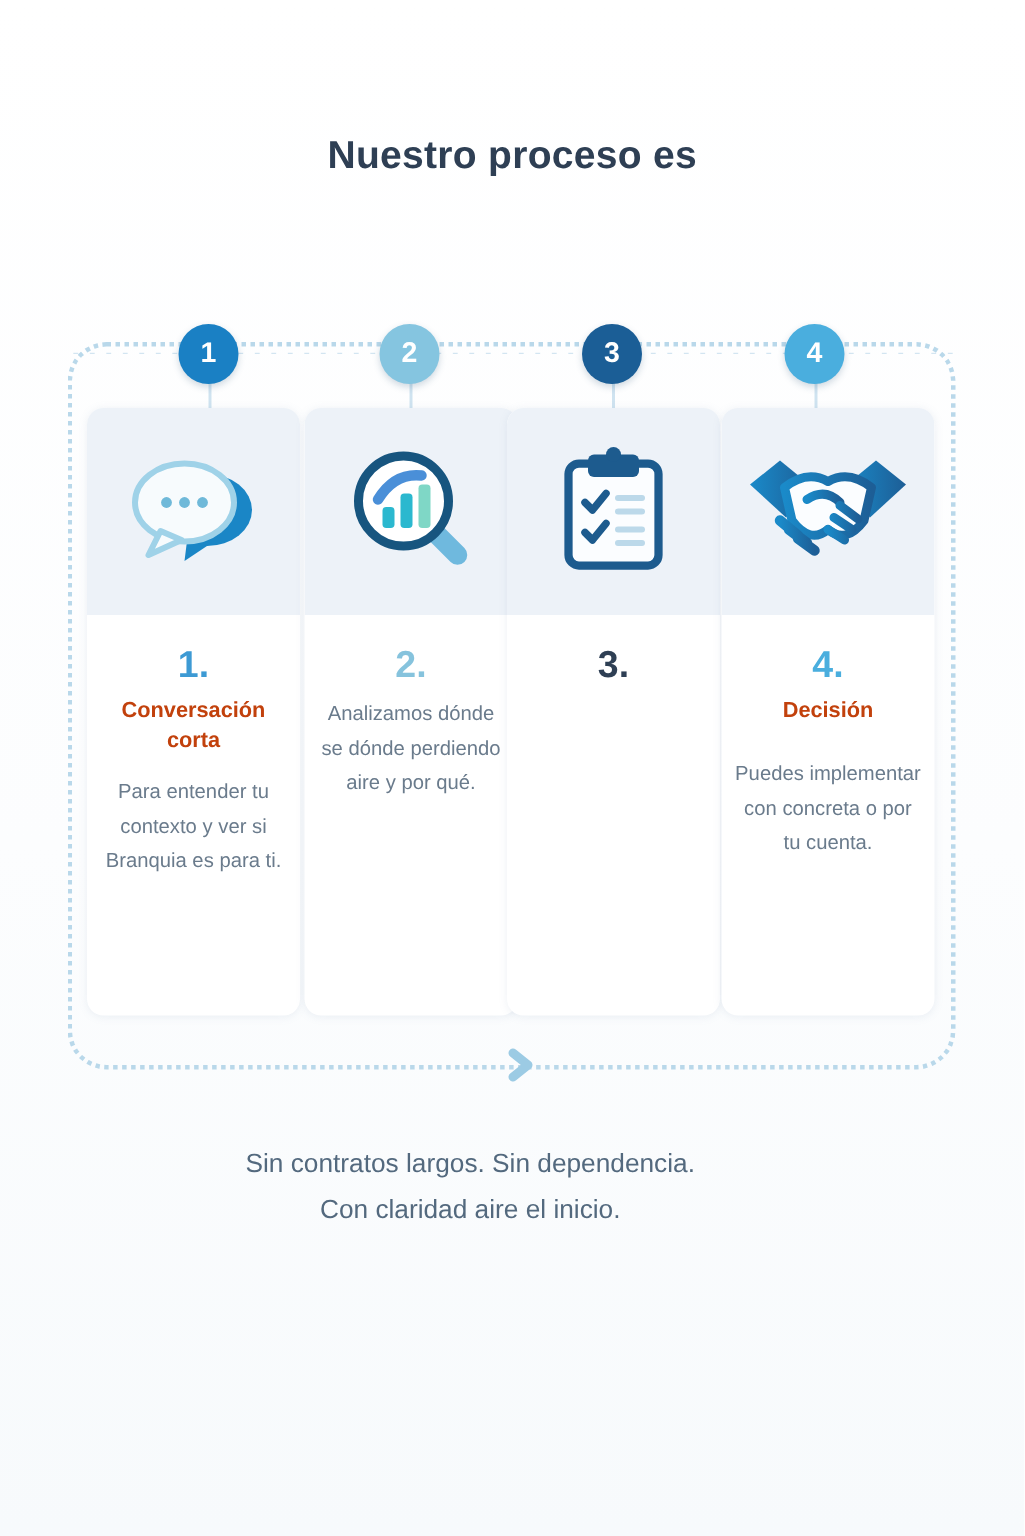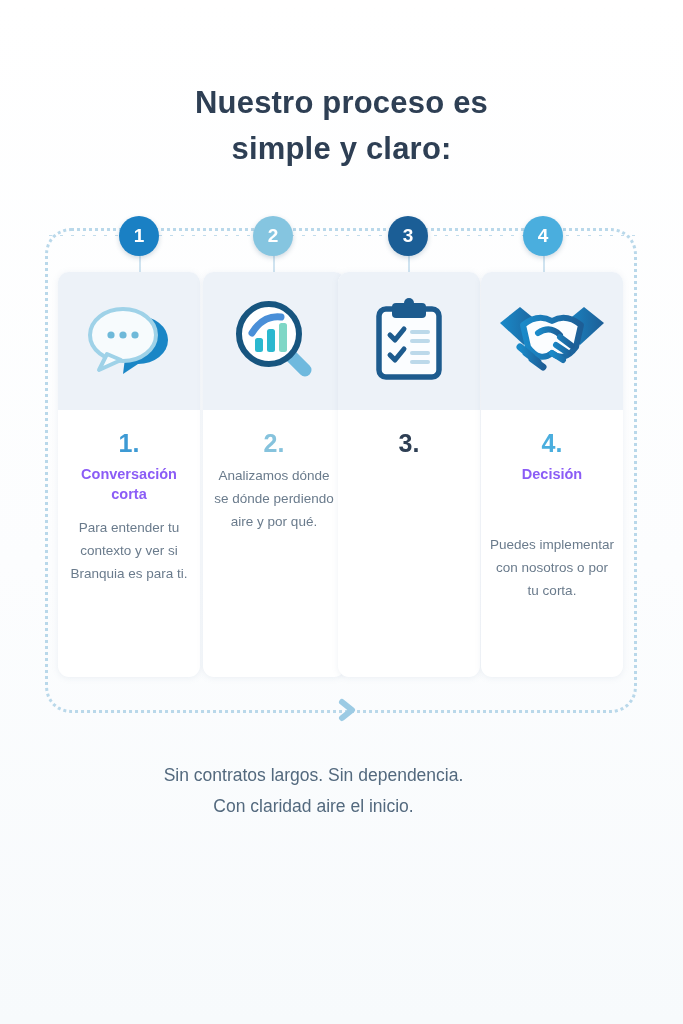--- a/index.html
+++ b/index.html
@@ -13,21 +13,21 @@
     position:relative;
     width:683px; height:1024px;
     background:linear-gradient(180deg,#ffffff 0%,#fcfdfe 55%,#f7fafc 100%);
   }
 
   
   .title {
     position:absolute; left:0; top:80px; width:683px;
     text-align:center;
     color:#2e3f54;
-    font-size:31px;
+    font-size:26px;
     font-weight:bold;
     line-height:46px;
     letter-spacing:0.2px;
   }
   .title .line { display:block; }
 
   
   .frame {
     position:absolute;
     left:45px; top:228px;
@@ -86,21 +86,21 @@
     padding:18px 9px 0 9px;
     text-align:center;
   }
   .card-num {
     font-size:25px;
     font-weight:bold;
     line-height:30px;
     margin-bottom:6px;
   }
   .card-title {
-    color:#8b5cf6;
+    color:#c2410c;
     font-size:14.5px;
     font-weight:bold;
     line-height:20px;
     margin-bottom:12px;
   }
   .card-desc {
     color:#6a7b8c;
     font-size:13.5px;
     line-height:23px;
     text-align:center;
@@ -125,21 +125,20 @@
   }
   .footer .line { display:block; }
 </style>
 </head>
 <body>
 
 <div class="page">
 
   <div class="title">
     <span class="line">Nuestro proceso es</span>
-    <span class="line">simple y claro:</span>
   </div>
 
   <div class="frame"></div>
   <div class="rail"></div>
 
   <div class="badge-stem" style="left:139px; top:254px;"></div>
   <div class="badge-stem" style="left:273px; top:254px;"></div>
   <div class="badge-stem" style="left:408px; top:254px;"></div>
   <div class="badge-stem" style="left:543px; top:254px;"></div>
 
@@ -232,22 +231,22 @@
           <path d="M106 20 L86 4 L64 22 L82 42 Z" fill="url(#hsg)"></path>
           <path d="M25 22 Q40 10 54 18 Q68 10 83 22 L78 44 Q66 60 54 50 Q42 60 30 44 Z" fill="#fbfdff" stroke="url(#hsg)" stroke-width="6" stroke-linejoin="round"></path>
           <path d="M40 30 Q52 22 62 32" fill="none" stroke="url(#hsg)" stroke-width="6" stroke-linecap="round"></path>
           <path d="M22 44 l12 10 M28 50 l12 9 M34 56 l11 8" stroke="url(#hsg)" stroke-width="7" stroke-linecap="round"></path>
           <path d="M62 34 l12 9 M58 42 l12 8 M54 50 l11 7" stroke="url(#hsg)" stroke-width="6" stroke-linecap="round"></path>
         </svg>
       </span>
     </div>
     <div class="card-body">
       <div class="card-num" style="color:#4aaede;">4.</div>
-      <div class="card-title" style="margin-bottom:49px;">Decisión</div>
-      <div class="card-desc">Puedes implementar con nosotros o por tu corta.</div>
+      <div class="card-title" style="margin-bottom:20px;">Decisión</div>
+      <div class="card-desc">Puedes implementar con concreta o por tu cuenta.</div>
     </div>
   </div>
 
   <span class="chev">
     <svg width="26" height="26" viewBox="0 0 26 26">
       <path d="M8 5 L18 13 L8 21" fill="none" stroke="#9ccbe4" stroke-width="6" stroke-linecap="round" stroke-linejoin="round"></path>
     </svg>
   </span>
 
   <div class="footer">

